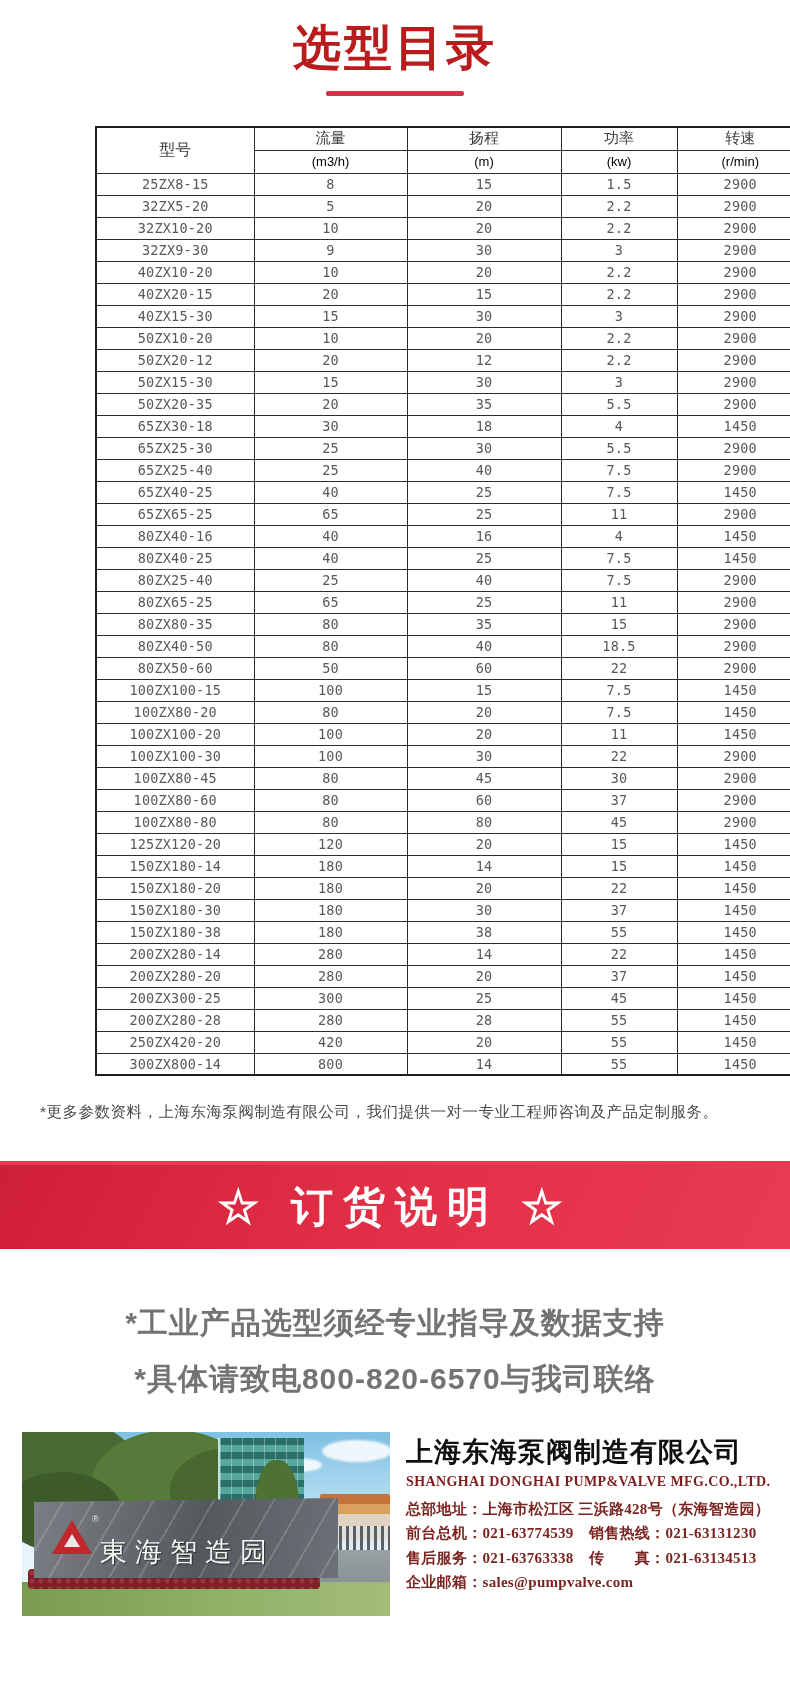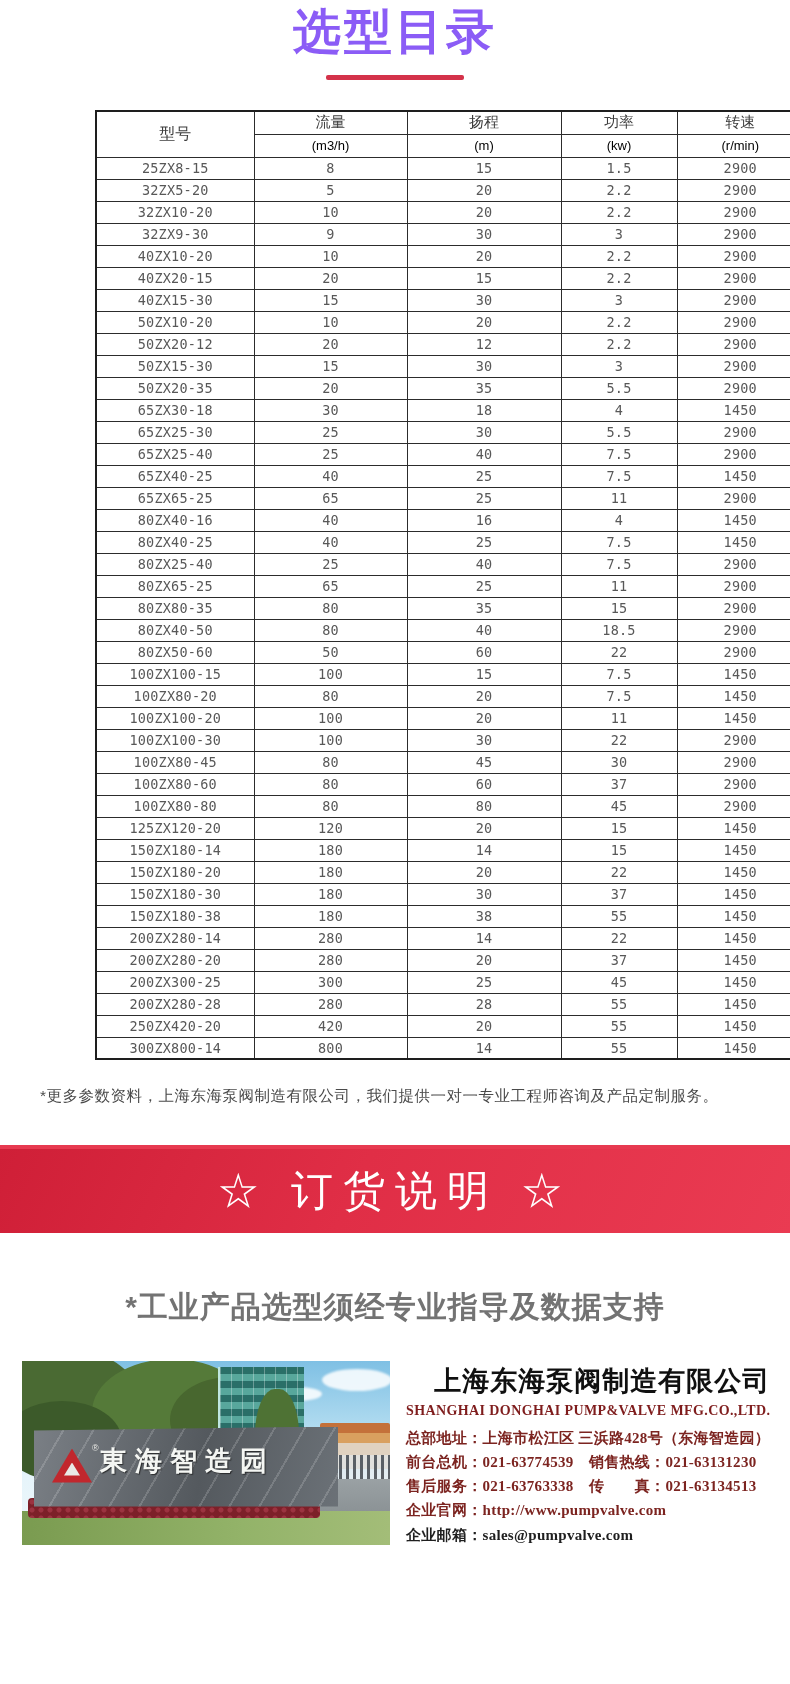--- a/index.html
+++ b/index.html
@@ -4,22 +4,22 @@
 <style>
   * { box-sizing: border-box; }
   html,body { margin:0; padding:0; background:#ffffff; }
   .page {
     width:790px; height:1684px; position:relative; background:#ffffff;
     font-family:"Liberation Sans", sans-serif; overflow:hidden; margin:0 auto;
   }
 
   
   .title {
-    text-align:center; font-size:48px; font-weight:bold;
-    color:#8b5cf6; letter-spacing:3px;
+    text-align:center; padding-top:16px; font-size:48px; font-weight:bold;
+    color:#b91c1c; letter-spacing:3px;
   }
   .title-divider {
     width:138px; height:5px; background:#d4324a; margin:11px auto 0; border-radius:2px;
   }
 
   
   .table-wrap { margin:30px auto 0; width:600px; }
   table.selection {
     border-collapse:collapse; width:100%; table-layout:fixed;
     border:2px solid #1e1e1e;
@@ -37,21 +37,21 @@
 
   
   .footnote { margin:26px 0 0 40px; font-size:15.5px; color:#4a4a4a; letter-spacing:0.5px; }
 
   
   .order-banner {
     margin-top:38px; height:88px; width:100%;
     background:linear-gradient(115deg,#cf1f37 0%, #e02e46 45%, #ea3b52 100%);
     border-top:4px solid #e73a50;
     display:flex; align-items:center; justify-content:center;
-    color:#ffffff; font-size:42px; font-weight:normal; letter-spacing:10px;
+    color:#ffffff; font-size:42px; font-weight:bold; letter-spacing:10px;
   }
 
   
   .order-notes { margin-top:46px; text-align:center; }
   .order-note {
     color:#737373; font-weight:bold; font-size:30px; line-height:1.85; letter-spacing:1px;
   }
 
   
   .bottom { margin-top:26px; display:flex; padding:0 20px 0 22px; gap:16px; align-items:flex-start; }
@@ -73,21 +73,21 @@
   .far-building { left:282px; top:72px; width:86px; height:36px; background:linear-gradient(180deg,#d9a05f 0 28%, #e0d2c0 28% 100%); }
   .fence { left:296px; top:94px; width:72px; height:32px; background:repeating-linear-gradient(90deg,#5a6066 0 3px, rgba(225,233,238,.65) 3px 7px); }
   .sign-wall {
     left:12px; top:66px; width:304px; height:80px;
     background-image:
       repeating-linear-gradient(120deg, rgba(255,255,255,.16) 0 2px, rgba(255,255,255,0) 2px 26px),
       linear-gradient(100deg,#7a7f85 0%, #54595e 55%, #6b7177 100%);
     clip-path:polygon(0 5%, 100% 0, 100% 100%, 0 100%);
   }
   .park-name {
-    position:absolute; left:66px; top:16px; color:#f4f6f3; font-size:27px; font-weight:bold;
+    position:absolute; left:66px; top:36px; color:#f4f6f3; font-size:27px; font-weight:normal;
     letter-spacing:8px; text-shadow:1px 1px 1px rgba(20,20,20,.7); white-space:nowrap;
   }
   .logo-tri {
     position:absolute; left:18px; top:22px; width:40px; height:34px; background:#c1272d;
     clip-path:polygon(50% 0, 100% 100%, 0 100%);
   }
   .logo-tri-inner {
     position:absolute; left:30px; top:36px; width:16px; height:13px; background:#e9e9e6;
     clip-path:polygon(50% 0, 100% 100%, 0 100%);
   }
@@ -95,21 +95,21 @@
   .driveway { right:0; top:118px; width:86px; height:66px; background:linear-gradient(180deg,#9aa1a4,#7d8487); clip-path:polygon(28% 0,100% 0,100% 100%,0 100%); }
   .lawn { left:0; top:150px; width:368px; height:34px; background:linear-gradient(90deg,#7a9b50,#93b369 60%,#a3bd78); }
   .flower-hedge {
     left:6px; top:137px; width:292px; height:20px; border-radius:4px;
     background-color:#7d2029;
     background-image:radial-gradient(circle at 4px 4px, #9c3340 2px, rgba(0,0,0,0) 3px);
     background-size:9px 8px;
   }
 
   .info { flex:1; padding-top:2px; }
-  .company-name-cn { font-size:27px; font-weight:bold; color:#101010; letter-spacing:1px; white-space:nowrap;text-align:right; }
+  .company-name-cn { font-size:27px; font-weight:bold; color:#101010; letter-spacing:1px; white-space:nowrap; }
   .company-name-en {
     font-size:14px; font-weight:bold; color:#7f1d1d; margin-top:4px; letter-spacing:0.4px;
     font-family:"Liberation Serif", serif; white-space:nowrap;
   }
   .hotline { margin-top:8px; font-weight:bold; white-space:nowrap; }
   .hotline-label { font-size:20px; color:#ae1b1f; letter-spacing:1px; }
   .hotline-number { font-size:26px; color:#c6171c; margin-left:10px; font-family:"Liberation Serif", serif; }
   .contacts {
     margin-top:7px; font-family:"Liberation Serif", serif; font-weight:bold;
     font-size:15px; color:#7c2420; line-height:1.62; letter-spacing:0.3px;
@@ -442,20 +442,21 @@
   </div>
 
   <div class="footnote">*更多参数资料，上海东海泵阀制造有限公司，我们提供一对一专业工程师咨询及产品定制服务。</div>
 
   <div class="order-banner">
     <span>☆ 订货说明 ☆</span>
   </div>
 
   <div class="order-notes">
     <div class="order-note">*工业产品选型须经专业指导及数据支持</div>
+    <div class="order-note">*具体请致电800-820-6570与我司联络</div>
   </div>
 
   <div class="bottom">
 
     <div class="photo">
       <div class="abs sky"></div>
       <div class="abs cloud" style="left:300px;top:8px;width:70px;height:22px;"></div>
       <div class="abs cloud" style="left:250px;top:26px;width:50px;height:14px;"></div>
       <div class="abs blob" style="left:-30px;top:-12px;width:150px;height:112px;background:#4a6a33;"></div>
       <div class="abs blob" style="left:70px;top:-2px;width:160px;height:106px;background:#557a39;"></div>
@@ -477,20 +478,19 @@
       </div>
     </div>
 
     <div class="info">
       <div class="company-name-cn">上海东海泵阀制造有限公司</div>
       <div class="company-name-en">SHANGHAI DONGHAI PUMP&amp;VALVE MFG.CO.,LTD.</div>
       <div class="contacts">
           <div class="contact-line">总部地址：上海市松江区 三浜路428号（东海智造园）</div>
           <div class="contact-line">前台总机：021-63774539　销售热线：021-63131230</div>
           <div class="contact-line">售后服务：021-63763338　传　　真：021-63134513</div>
-          <div class="contact-line">企业官网：http://www.pumpvalve.com</div>
           <div class="contact-line">企业邮箱：sales@pumpvalve.com</div>
         </div>
     </div>
 
   </div>
 
 </div>
 
 </body></html>

